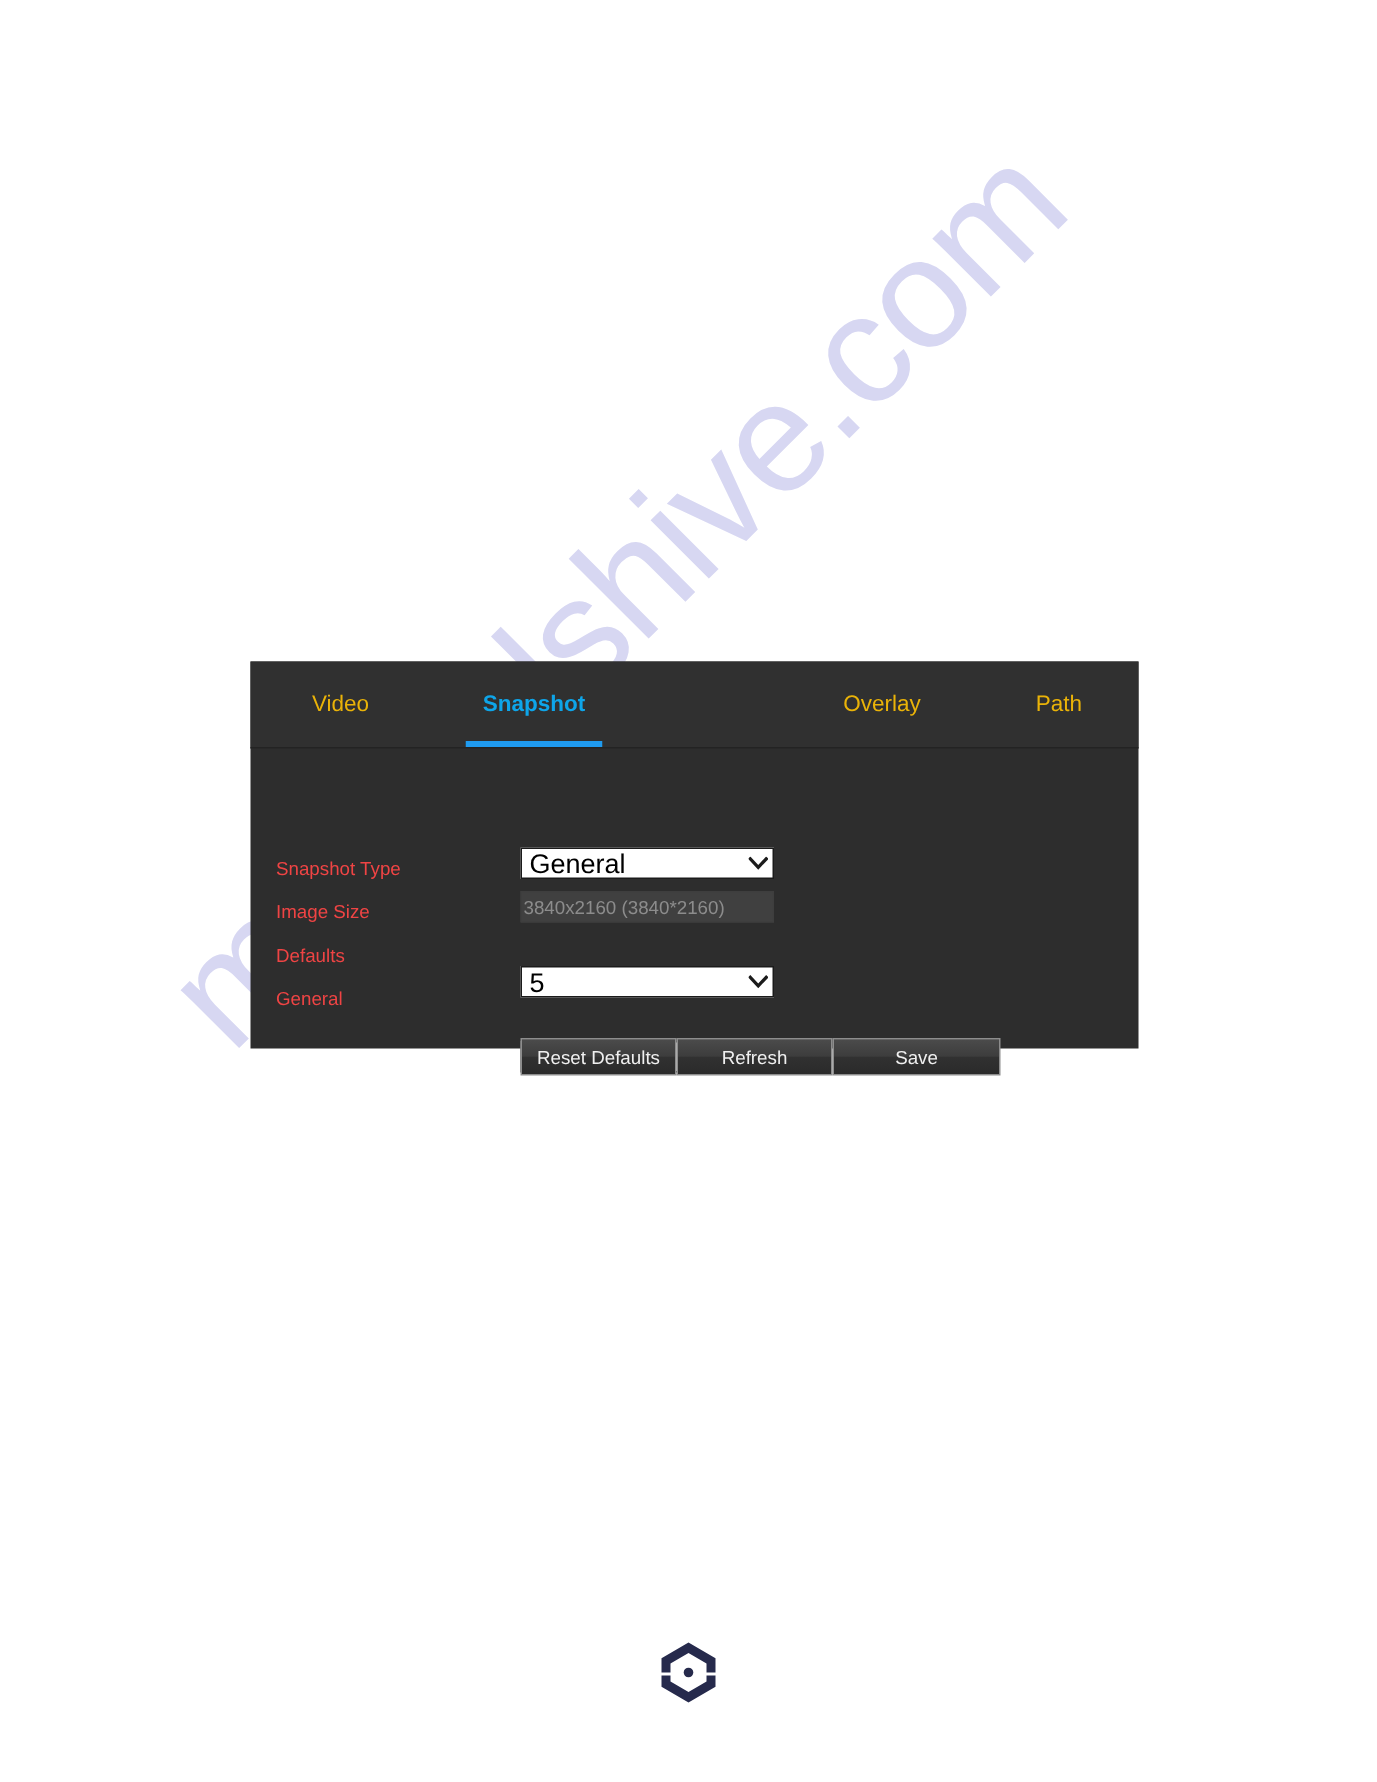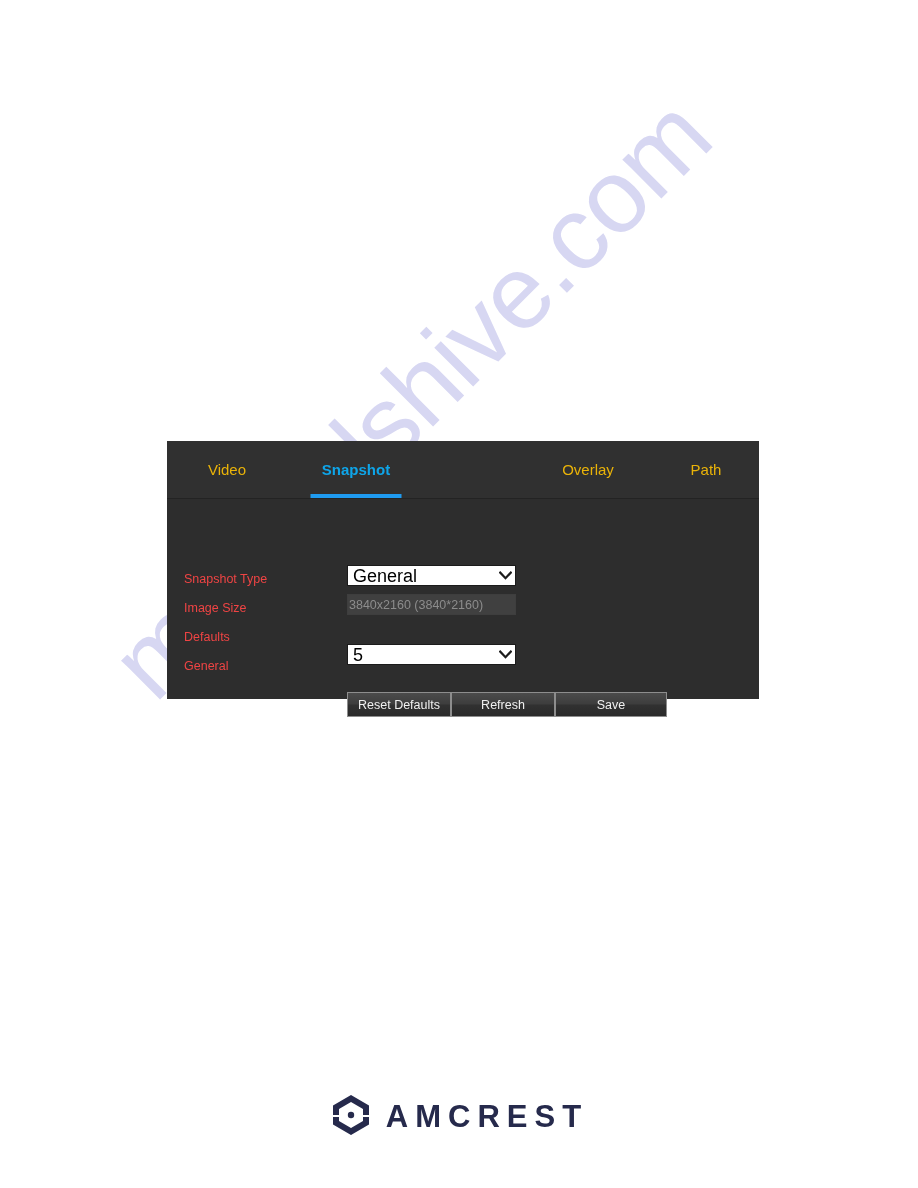--- a/index.html
+++ b/index.html
@@ -275,14 +275,13 @@
 
 <div id="footer-logo">
   <svg id="logo-mark" width="42" height="44" viewBox="0 0 42 44">
 
     <path d="M21 2 L39 12.5 L39 22 L33 22 L33 16 L21 9 L9 16 L9 22 L3 22 L3 12.5 Z" fill="#262a4c"></path>
 
     <path d="M3 24 L9 24 L9 28 L21 35 L33 28 L33 24 L39 24 L39 31.5 L21 42 L3 31.5 Z" fill="#262a4c"></path>
 
     <circle cx="21" cy="22" r="3.2" fill="#262a4c"></circle>
   </svg>
-  <div id="logo-wordmark">AMCREST</div>
 </div>
 
 </body></html>

